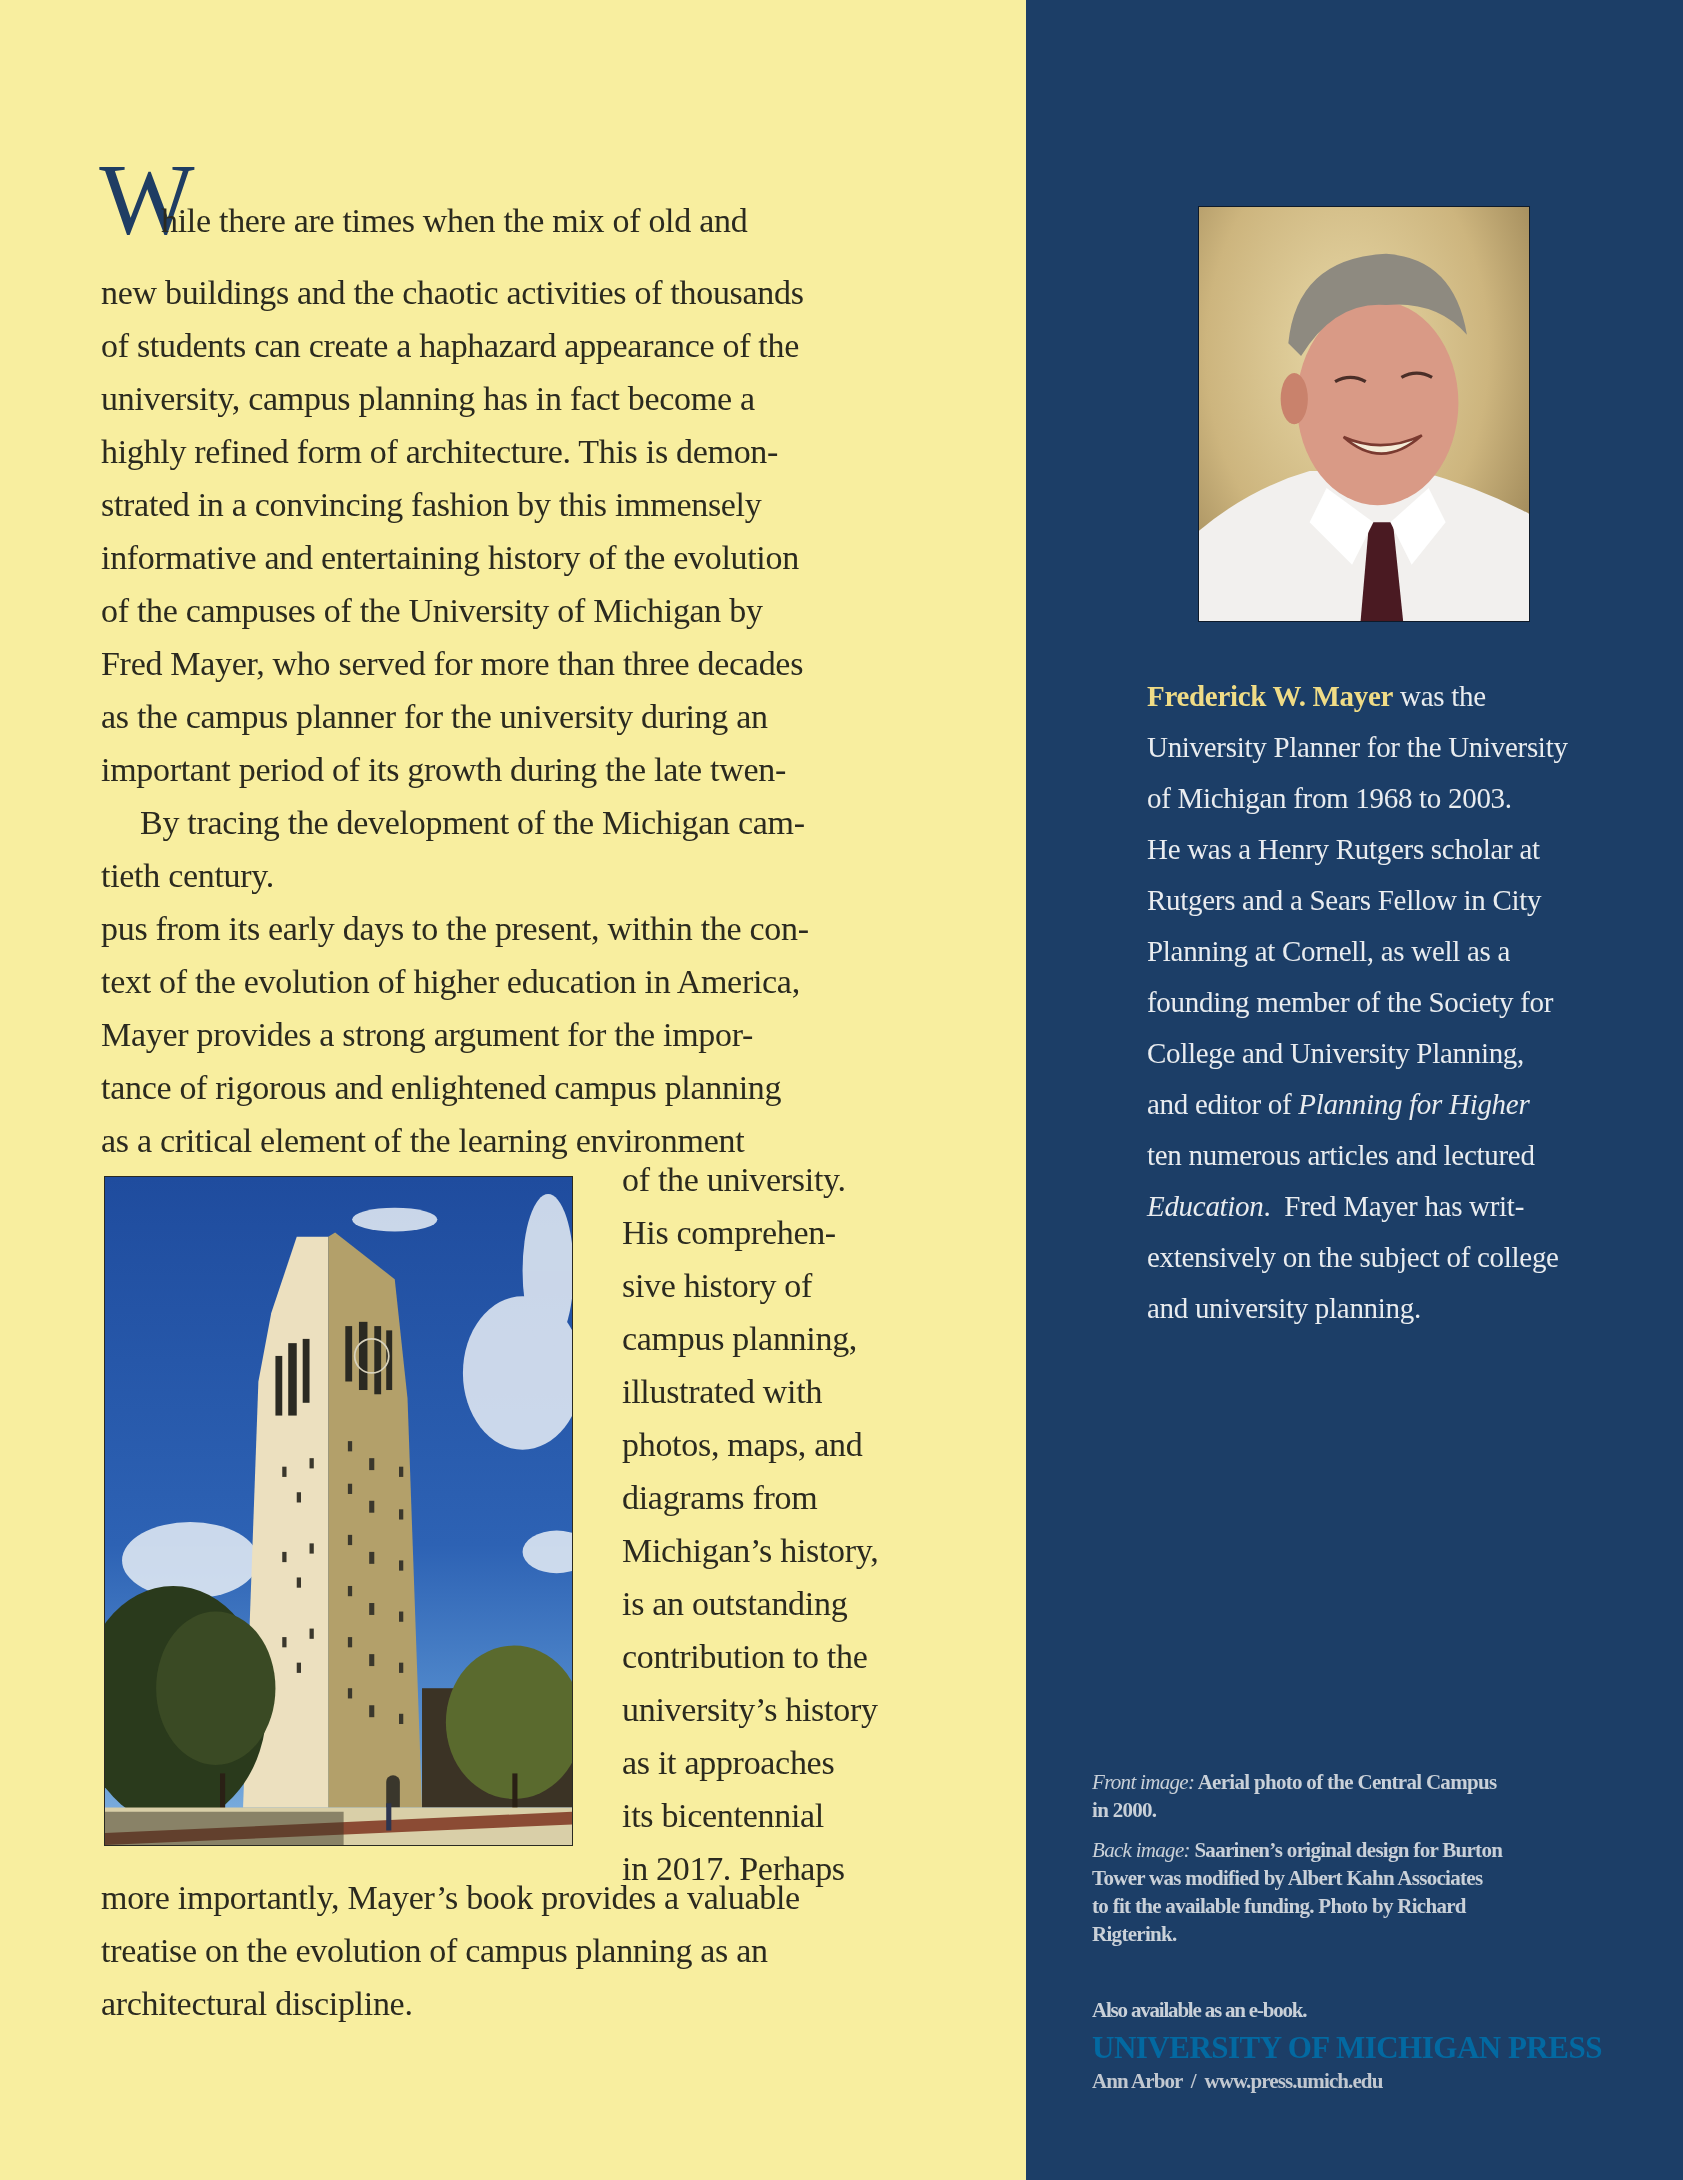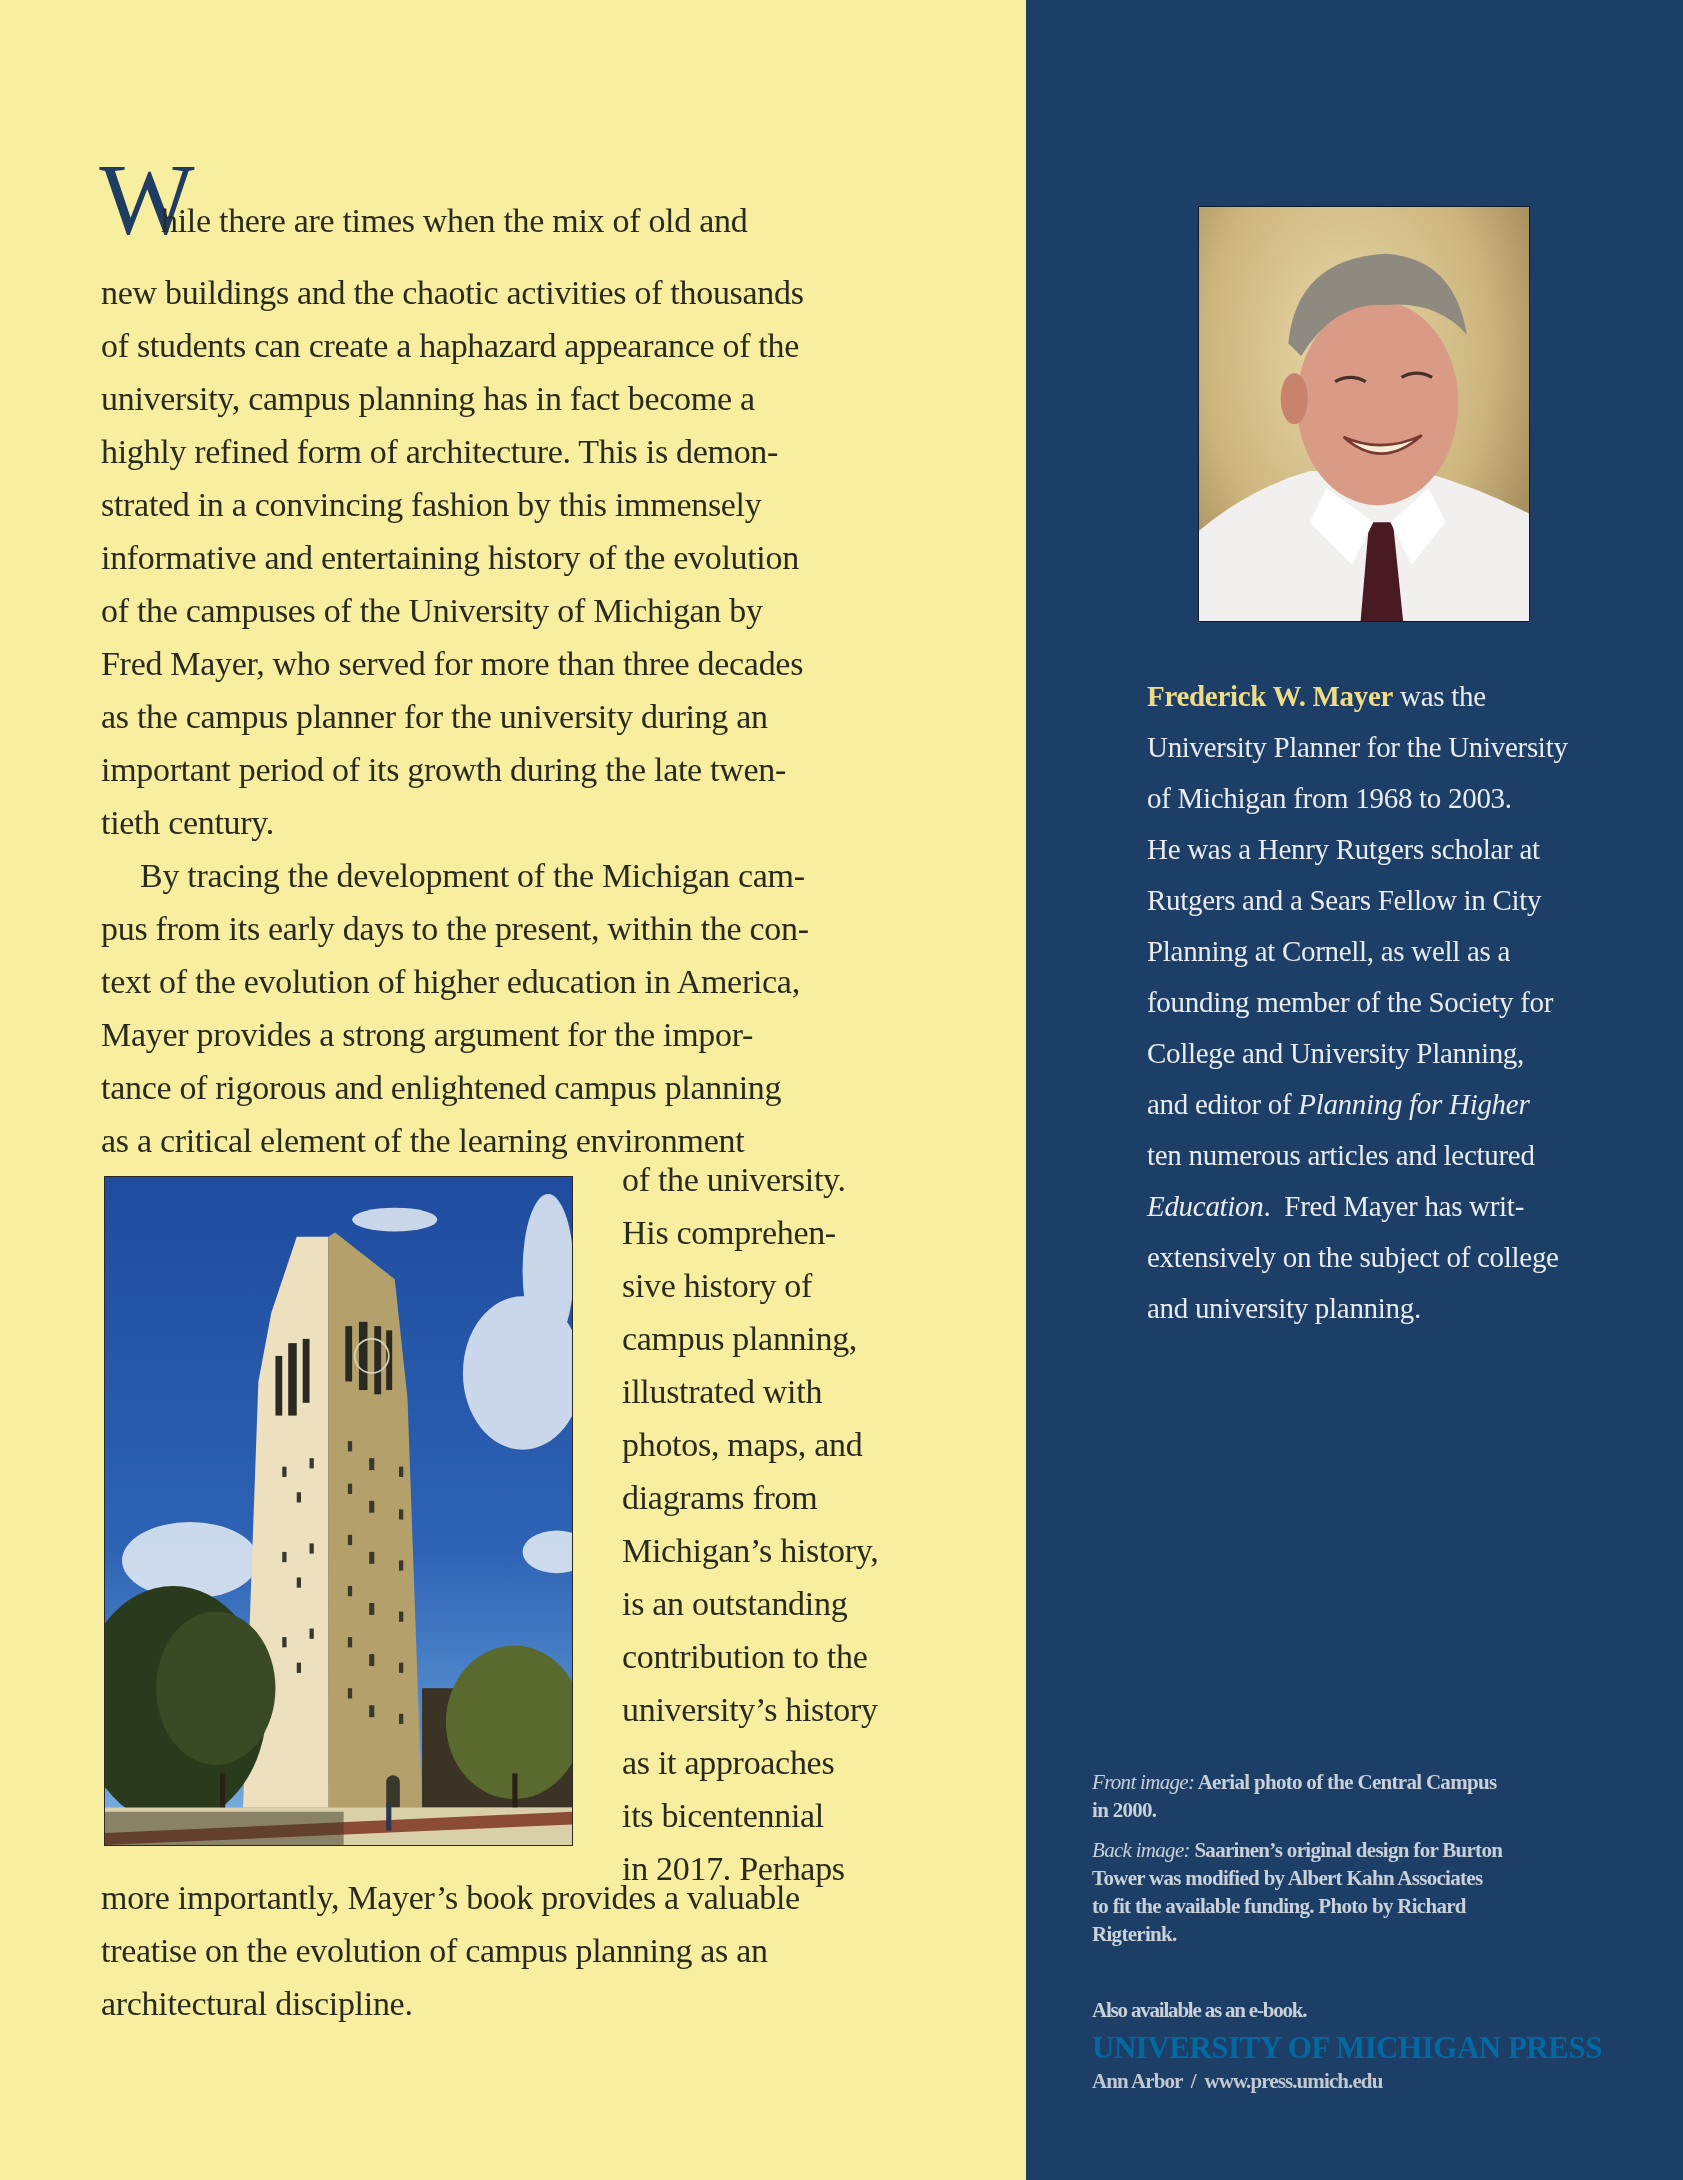--- a/index.html
+++ b/index.html
@@ -92,22 +92,22 @@
   <span class="line">new buildings and the chaotic activities of thousands</span>
   <span class="line">of students can create a haphazard appearance of the</span>
   <span class="line">university, campus planning has in fact become a</span>
   <span class="line">highly refined form of architecture. This is demon-</span>
   <span class="line">strated in a convincing fashion by this immensely</span>
   <span class="line">informative and entertaining history of the evolution</span>
   <span class="line">of the campuses of the University of Michigan by</span>
   <span class="line">Fred Mayer, who served for more than three decades</span>
   <span class="line">as the campus planner for the university during an</span>
   <span class="line">important period of its growth during the late twen-</span>
+  <span class="line indent">By tracing the development of the Michigan cam-</span>
   <span class="line">tieth century.</span>
-  <span class="line indent">By tracing the development of the Michigan cam-</span>
   <span class="line">pus from its early days to the present, within the con-</span>
   <span class="line">text of the evolution of higher education in America,</span>
   <span class="line">Mayer provides a strong argument for the impor-</span>
   <span class="line">tance of rigorous and enlightened campus planning</span>
   <span class="line">as a critical element of the learning environment</span>
 </div>
 
 <div class="narrow-text">
   <span class="line">of the university.</span>
   <span class="line">His comprehen-</span>

